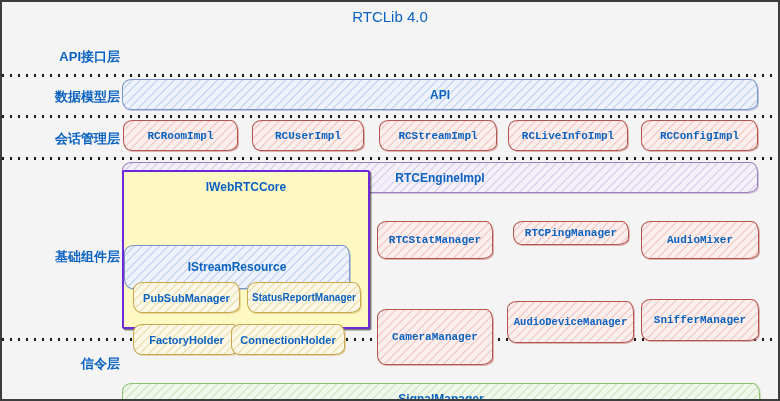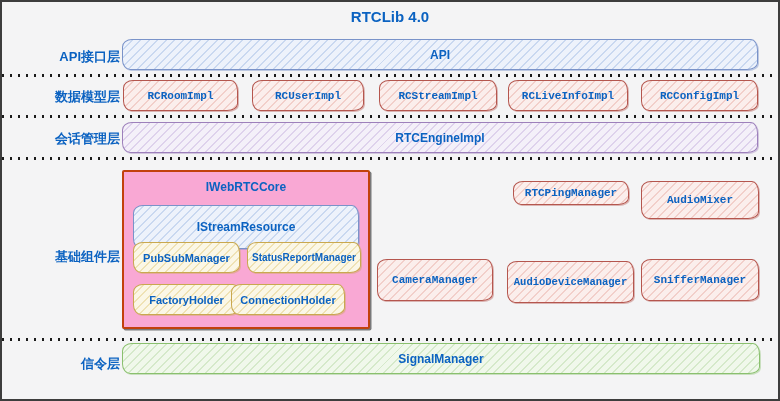--- a/index.html
+++ b/index.html
@@ -13,21 +13,21 @@
     border: 2px solid #3d3d3d;
     font-family: "Liberation Sans", "DejaVu Sans", sans-serif;
     overflow: hidden;
   }
 
   .title {
     position: absolute;
     top: 6px; left: 0; width: 100%;
     text-align: center;
     font-size: 15px;
-    font-weight: bold;
+    font-weight: normal;
     color: #0b62c1;
   }
 
   .layer-label {
     position: absolute;
     left: 0;
     width: 118px;
     text-align: right;
     font-size: 13px;
     font-weight: bold;
@@ -46,20 +46,21 @@
     position: absolute;
     display: flex;
     align-items: center;
     justify-content: center;
     font-size: 11px;
     font-weight: bold;
     color: #0b62c1;
     white-space: nowrap;
     border: 1.6px solid;
     border-radius: 10px 7px 11px 8px / 8px 11px 7px 10px;
+    margin-top: 40px;
   }
 
   .blue {
     border-color: #7a93c9;
     background: repeating-linear-gradient(135deg, #c9d8f0 0 1.4px, #edf2fb 1.4px 6px);
     box-shadow: 1px 1px 0 rgba(122,147,201,.45);
   }
   .red {
     border-color: #b5564e;
     background: repeating-linear-gradient(135deg, #f2cfca 0 1.4px, #fbeeec 1.4px 6px);
@@ -79,22 +80,22 @@
   .green {
     border-color: #8ac06e;
     background: repeating-linear-gradient(135deg, #d5e9ca 0 1.4px, #f0f8eb 1.4px 6px);
     box-shadow: 1px 1px 0 rgba(138,192,110,.4);
   }
 
   .core {
     position: absolute;
     left: 120px; top: 168px;
     width: 248px; height: 159px;
-    background: #f9a8d4;
-    border: 2px solid #c2410c;
+    background: #fef9c3;
+    border: 2px solid #6d28d9;
     border-radius: 2px;
     box-shadow: 1.5px 1.5px 0 rgba(20,20,20,.55);
   }
   .core-title {
     position: absolute;
     top: 8px; left: 0; width: 100%;
     text-align: center;
     font-size: 12px;
     font-weight: bold;
     color: #0b62c1;
@@ -123,29 +124,30 @@
   <div class="node red" style="left:121px;top:78px;width:115px;height:31px">RCRoomImpl</div>
   <div class="node red" style="left:250px;top:78px;width:112px;height:31px">RCUserImpl</div>
   <div class="node red" style="left:377px;top:78px;width:118px;height:31px">RCStreamImpl</div>
   <div class="node red" style="left:506px;top:78px;width:120px;height:31px">RCLiveInfoImpl</div>
   <div class="node red" style="left:639px;top:78px;width:117px;height:31px">RCConfigImpl</div>
 
   <div class="node purple" style="left:120px;top:120px;width:636px;height:31px;font-size:12px">RTCEngineImpl</div>
 
   <div class="core">
     <div class="core-title">IWebRTCCore</div>
-    <div class="node blue" style="left:9px;top:33px;width:226px;height:44px;font-size:12px">IStreamResource</div>
+    <div class="node blue" style="left:0;top:33px;width:226px;height:44px;font-size:12px">IStreamResource</div>
     <div class="node yellow" style="left:9px;top:70px;width:107px;height:31px">PubSubManager</div>
     <div class="node yellow" style="left:123px;top:70px;width:114px;height:31px;font-size:10px">StatusReportManager</div>
     <div class="node yellow" style="left:9px;top:112px;width:107px;height:31px">FactoryHolder</div>
     <div class="node yellow" style="left:107px;top:112px;width:114px;height:31px">ConnectionHolder</div>
   </div>
 
+  <div class="node red" style="left:375px;top:179px;width:116px;height:38px">RTCStatManager</div>
   <div class="node red" style="left:511px;top:179px;width:116px;height:24px">RTCPingManager</div>
   <div class="node red" style="left:639px;top:179px;width:118px;height:38px">AudioMixer</div>
 
-  <div class="node red" style="left:375px;top:257px;width:116px;height:42px">CameraManager</div>
+  <div class="node red" style="left:375px;top:267px;width:116px;height:56px">CameraManager</div>
   <div class="node red" style="left:505px;top:259px;width:127px;height:42px;font-size:10.5px">AudioDeviceManager</div>
   <div class="node red" style="left:639px;top:257px;width:118px;height:42px">SnifferManager</div>
 
   <div class="node green" style="left:120px;top:341px;width:638px;height:31px;font-size:12px">SignalManager</div>
 
 </div>
 
 </body></html>

